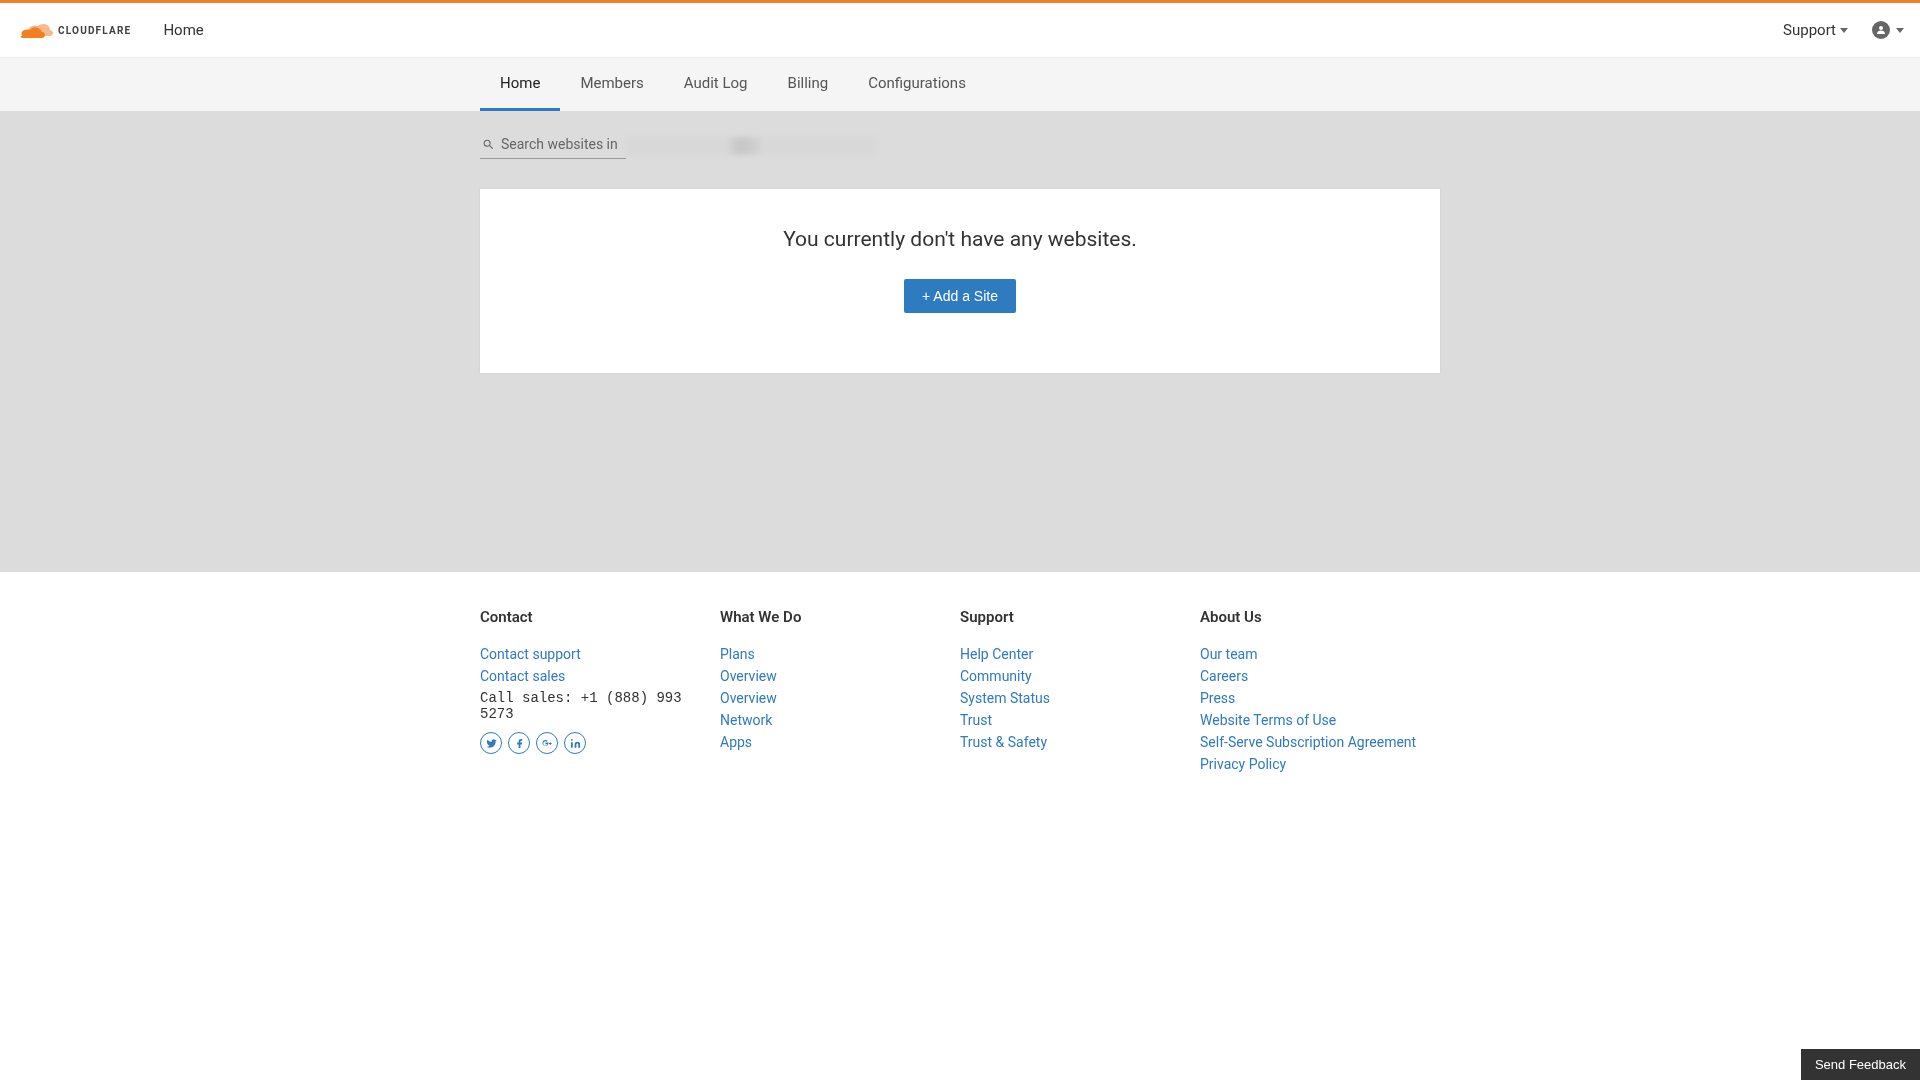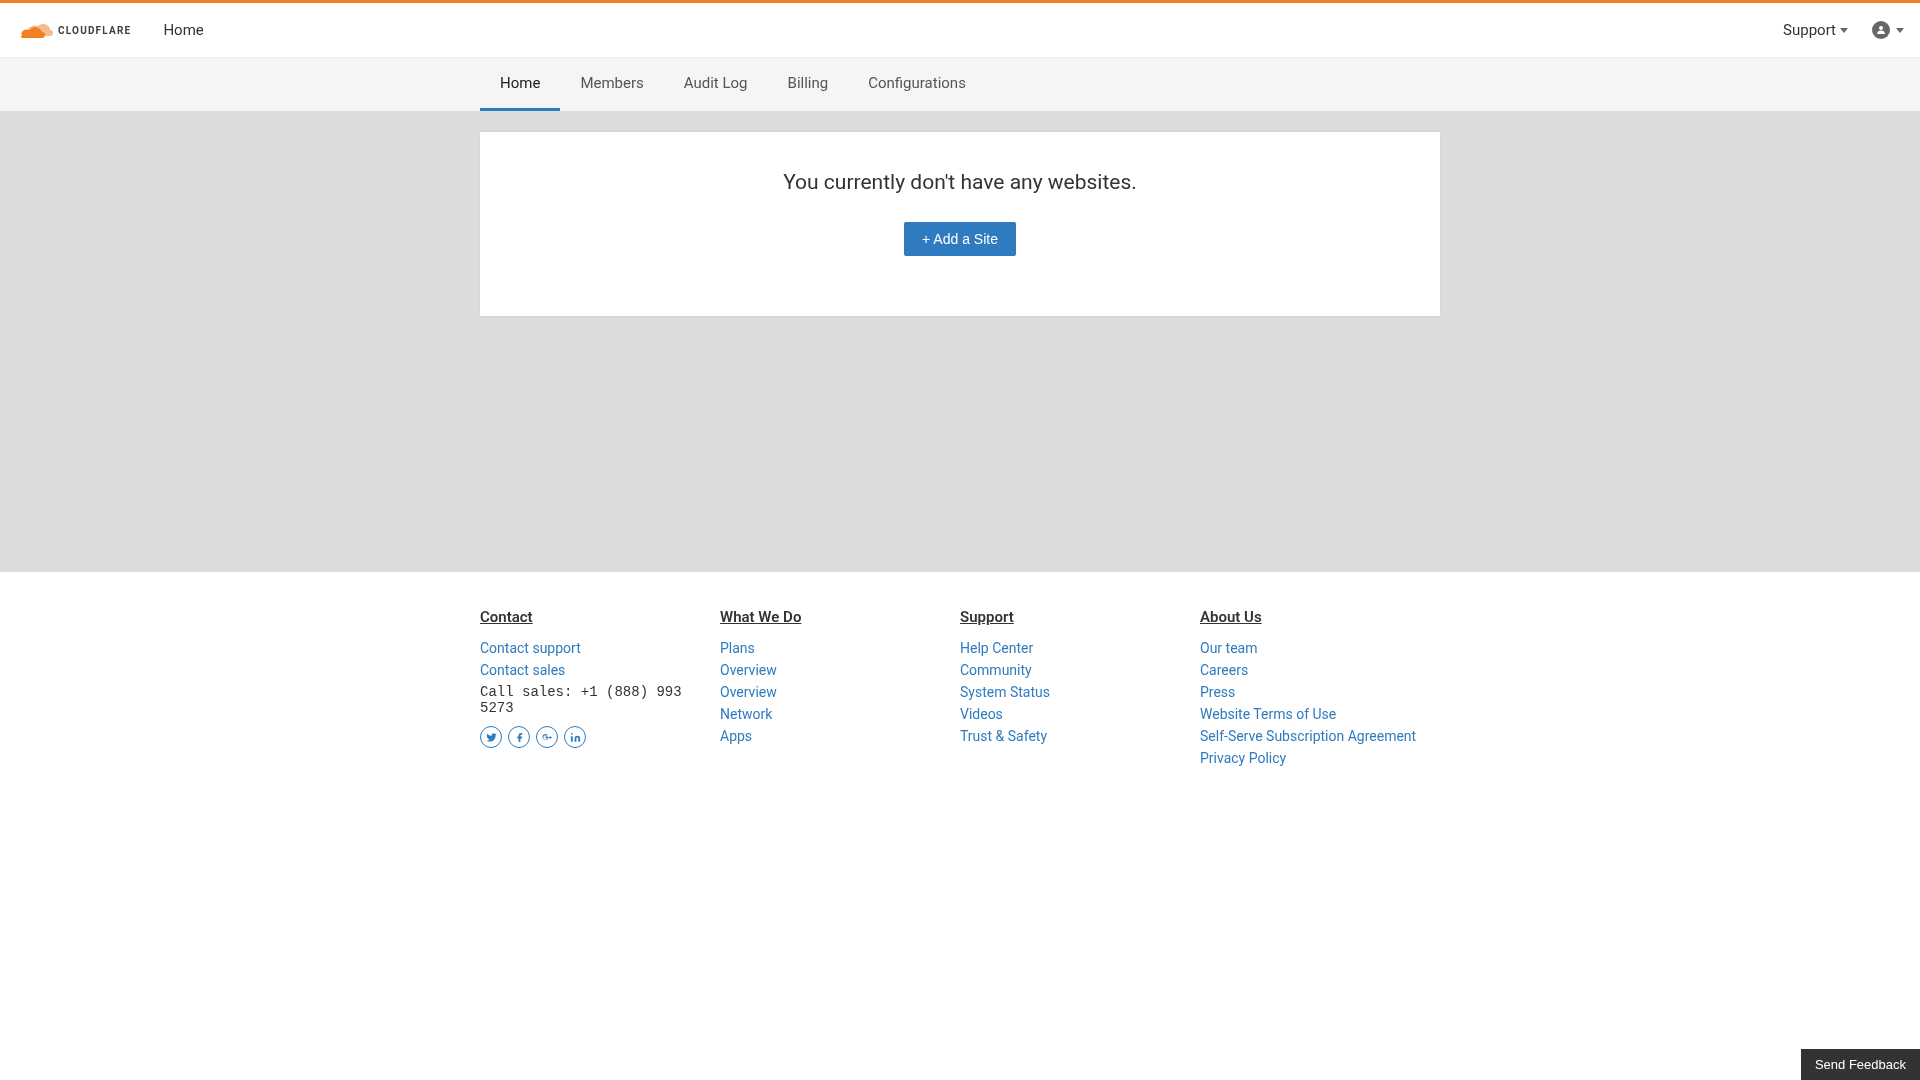--- a/index.html
+++ b/index.html
@@ -214,22 +214,21 @@
 
     .footer-col {
       flex: 1;
       padding-right: 20px;
     }
 
     .footer-heading {
       font-size: 15px;
       font-weight: 600;
       color: #333;
-      margin-bottom: 14px;
-      text-decoration: underline;
+      margin-bottom: 20px;
     }
 
     .footer-link {
       display: block;
       color: #2f7bbf;
       font-size: 14px;
       margin-bottom: 6px;
       cursor: pointer;
     }
 
@@ -314,20 +313,29 @@
     <div class="tab active">Home</div>
     <div class="tab">Members</div>
     <div class="tab">Audit Log</div>
     <div class="tab">Billing</div>
     <div class="tab">Configurations</div>
   </div>
 </div>
 
 <div class="main-area">
   <div class="main-container">
+    <div class="search-row">
+      <div class="search-box">
+        <svg viewBox="0 0 24 24">
+            <path d="M15.5 14h-.79l-.28-.27A6.471 6.471 0 0016 9.5 6.5 6.5 0 109.5 16c1.61 0 3.09-.59 4.23-1.57l.27.28v.79l5 4.99L20.49 19l-4.99-5zm-6 0C7.01 14 5 11.99 5 9.5S7.01 5 9.5 5 14 7.01 14 9.5 11.99 14 9.5 14z"></path>
+          </svg>
+        <span>Search websites in</span>
+      </div>
+      <span class="redacted"></span>
+    </div>
 
     <div class="empty-card">
       <div class="empty-message">You currently don't have any websites.</div>
       <button class="add-site-btn">+ Add a Site</button>
     </div>
   </div>
 </div>
 
 <div class="footer">
   <div class="footer-container">
@@ -369,21 +377,21 @@
       <a class="footer-link">Network</a>
       <a class="footer-link">Apps</a>
     </div>
 
 
     <div class="footer-col">
       <div class="footer-heading">Support</div>
       <a class="footer-link">Help Center</a>
       <a class="footer-link">Community</a>
       <a class="footer-link">System Status</a>
-      <a class="footer-link">Videos</a>
+      <a class="footer-link">Trust</a>
       <a class="footer-link">Trust &amp; Safety</a>
     </div>
 
     <div class="footer-col">
       <div class="footer-heading">About Us</div>
       <a class="footer-link">Our team</a>
       <a class="footer-link">Careers</a>
       <a class="footer-link">Press</a>
       <a class="footer-link">Website Terms of Use</a>
       <a class="footer-link">Self-Serve Subscription Agreement</a>

